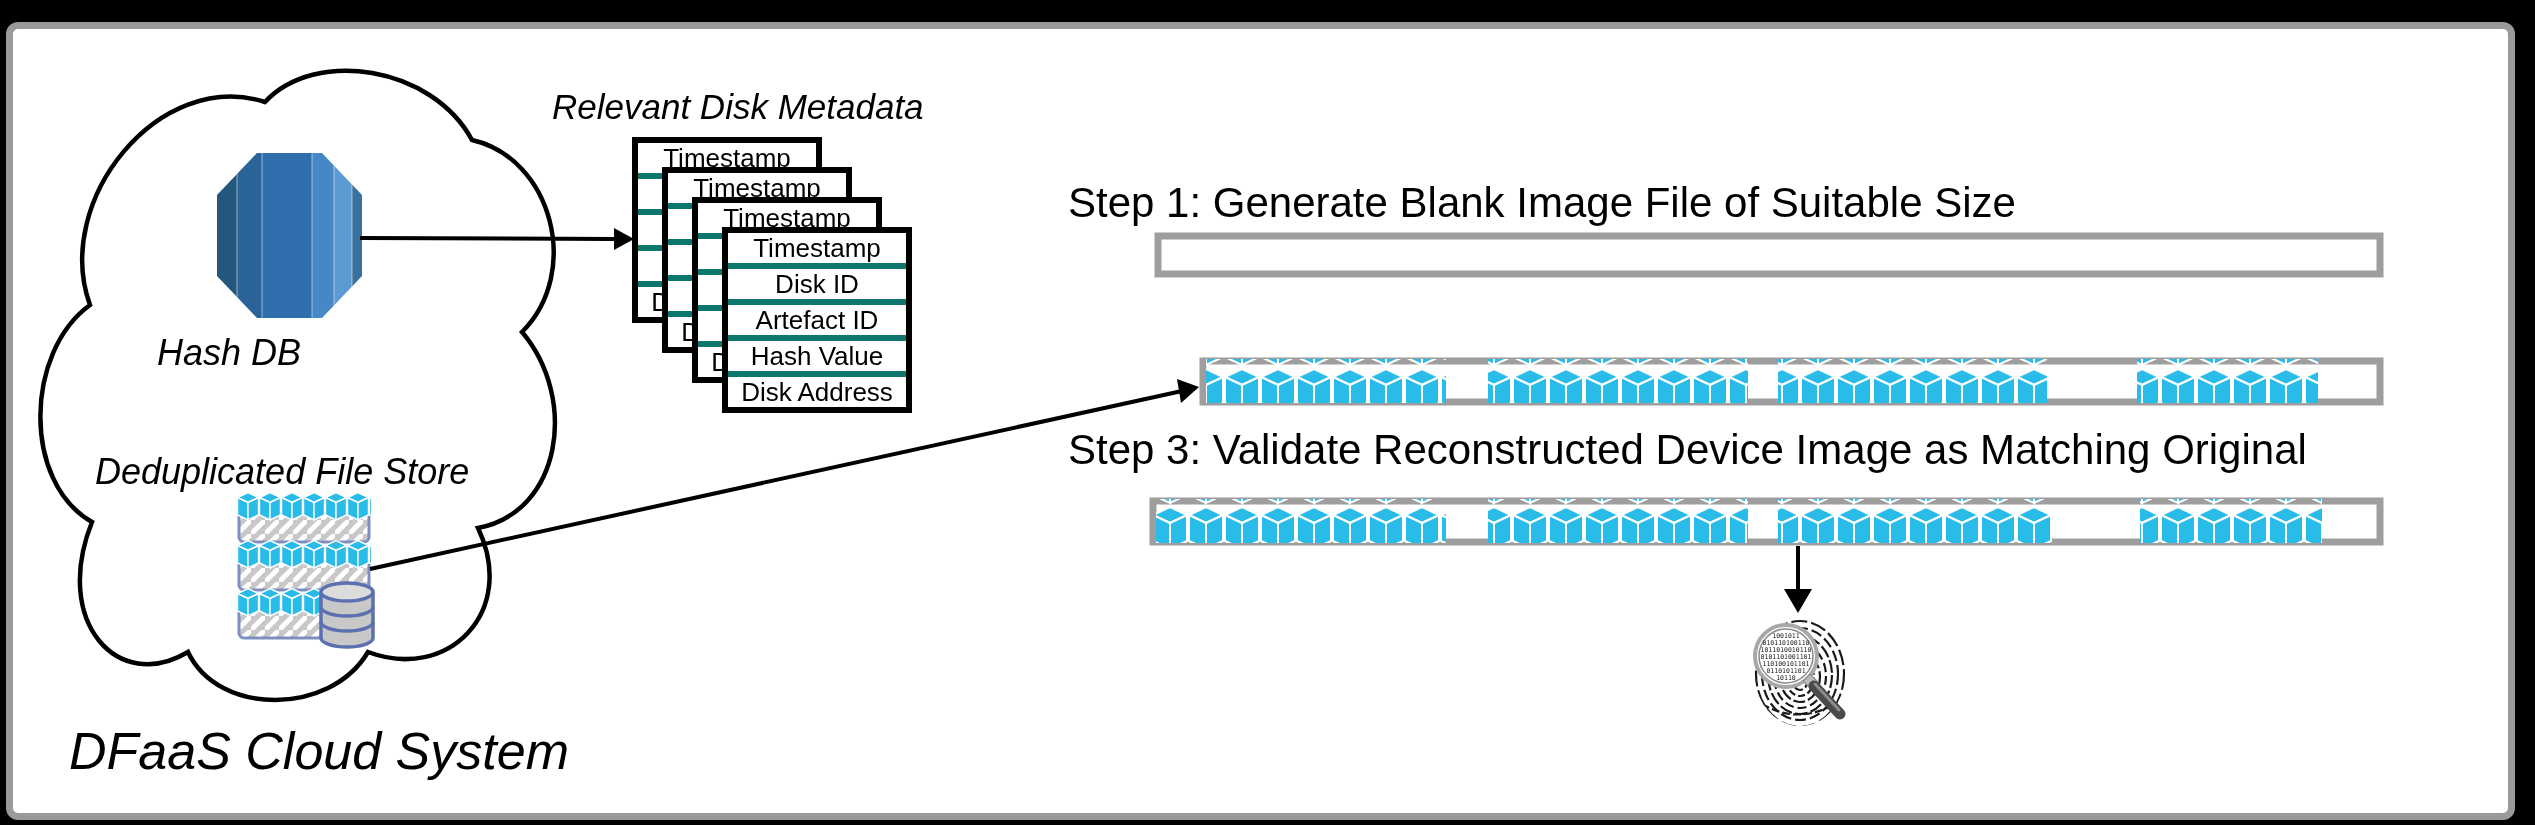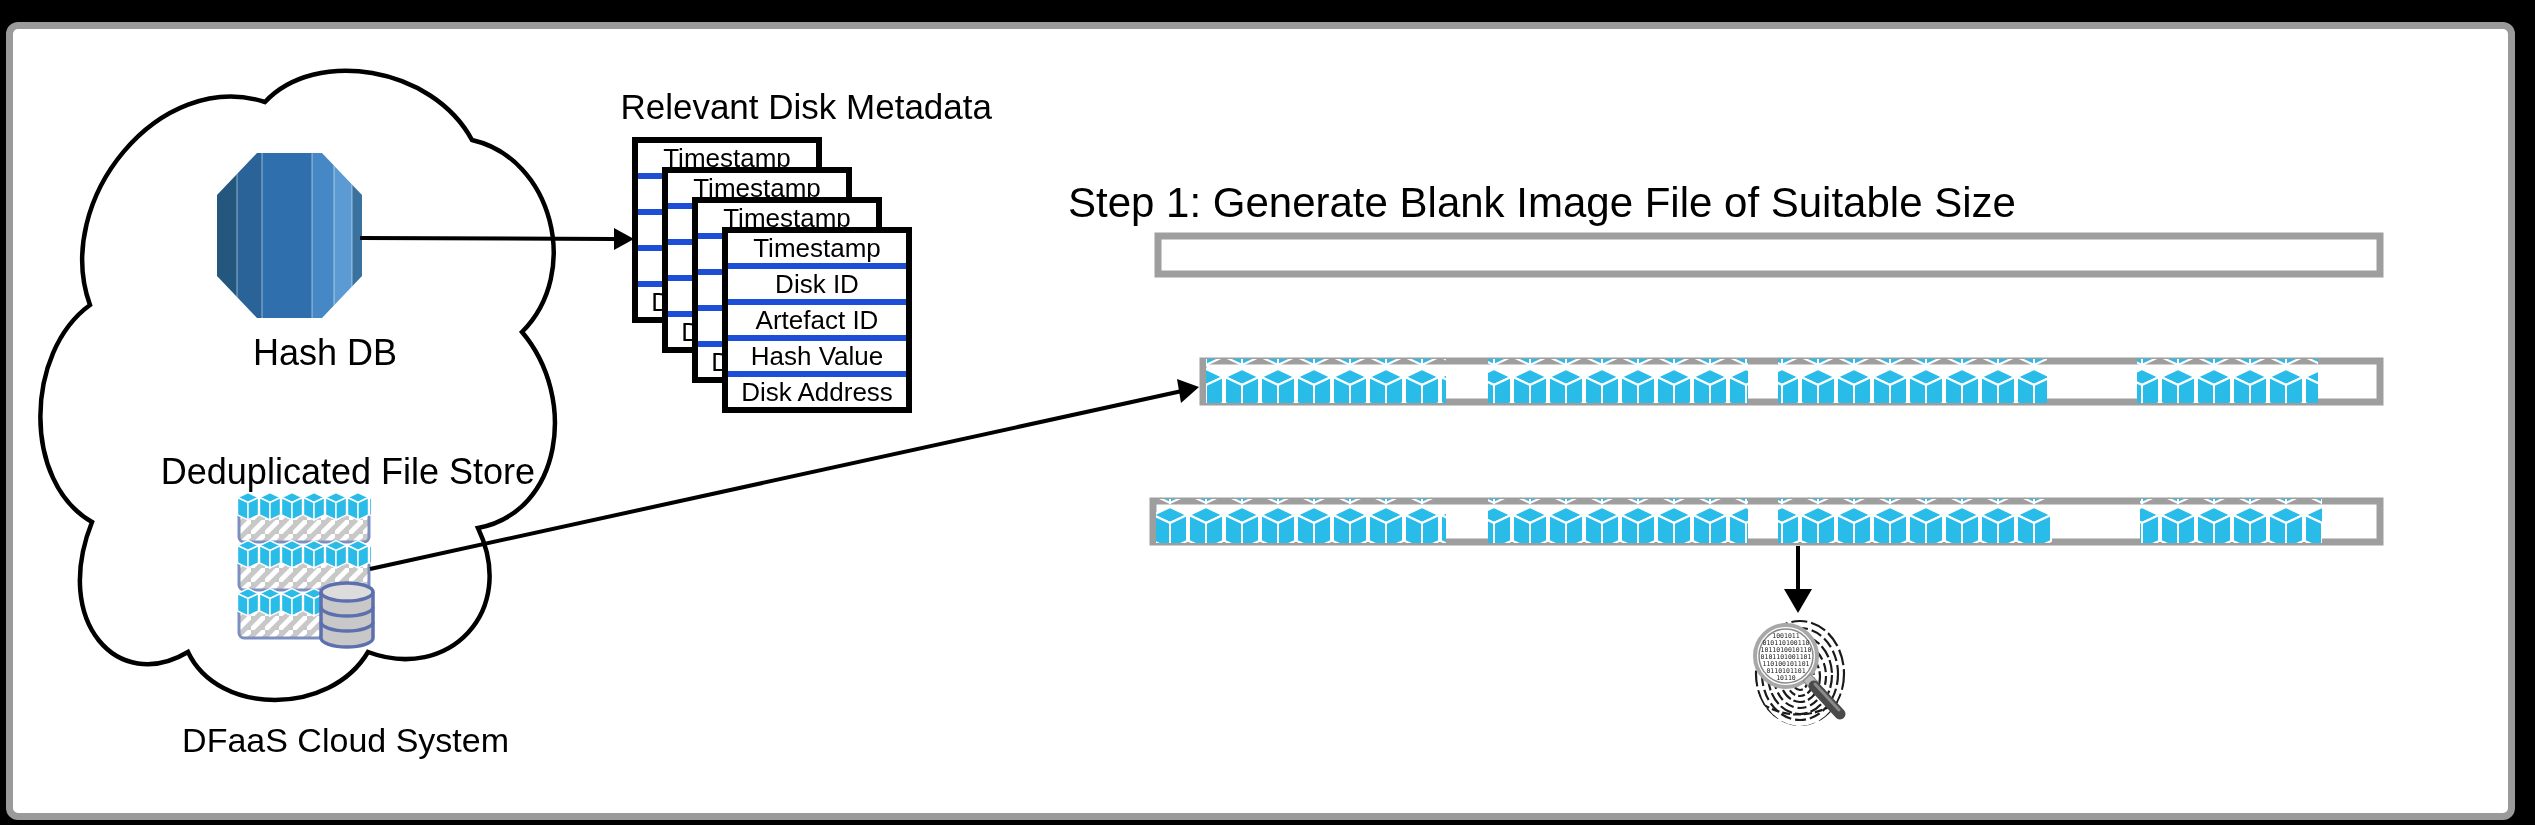--- a/index.html
+++ b/index.html
@@ -2,27 +2,27 @@
 <html><head>
 <meta charset="utf-8">
 <style>
   html,body{margin:0;padding:0;width:2535px;height:825px;overflow:hidden;background:#000;}
   body{font-family:"Liberation Sans",sans-serif;position:relative;}
   .canvas{position:absolute;left:6px;top:22px;width:2509px;height:798px;background:#fff;
           border:7px solid #9a9a9a;border-radius:12px;box-sizing:border-box;}
   .stage{position:absolute;left:0;top:0;width:2535px;height:825px;}
   svg.layer{position:absolute;left:0;top:0;}
   .lbl{position:absolute;color:#000;white-space:nowrap;}
-  .lbl.center{text-align:right;}
+  .lbl.center{text-align:left;font-style:italic;}
   .cloud-label{font-size:36px;}
-  .big-label{font-size:34px;}
+  .big-label{font-size:52px;}
   .meta-title{font-size:35px;}
   .step-label{font-size:42px;text-align:center;}
   .mcard{position:absolute;width:190px;height:186px;background:#fff;border:6px solid #000;box-sizing:border-box;}
-  .mrow{height:30px;border-bottom:6px solid #1d4ed8;display:flex;align-items:center;justify-content:center;
+  .mrow{height:30px;border-bottom:6px solid #0f766e;display:flex;align-items:center;justify-content:center;
         font-size:26px;line-height:26px;overflow:hidden;}
   .mrow:last-child{border-bottom:none;}
 </style>
 </head>
 <body>
 
 <div class="canvas"></div>
 
 <div class="stage">
 
@@ -185,14 +185,15 @@
 </div>
 <div class="mcard" style="left:722px;top:227px;">
   <div class="mrow">Timestamp</div>
   <div class="mrow">Disk ID</div>
   <div class="mrow">Artefact ID</div>
   <div class="mrow">Hash Value</div>
   <div class="mrow">Disk Address</div>
 </div>
 
 <div class="lbl step-label" style="left:1068px;top:179px;">Step 1: Generate Blank Image File of Suitable Size</div>
+<div class="lbl step-label" style="left:1068px;top:426px;">Step 3: Validate Reconstructed Device Image as Matching Original</div>
 
 </div>
 
 </body></html>

